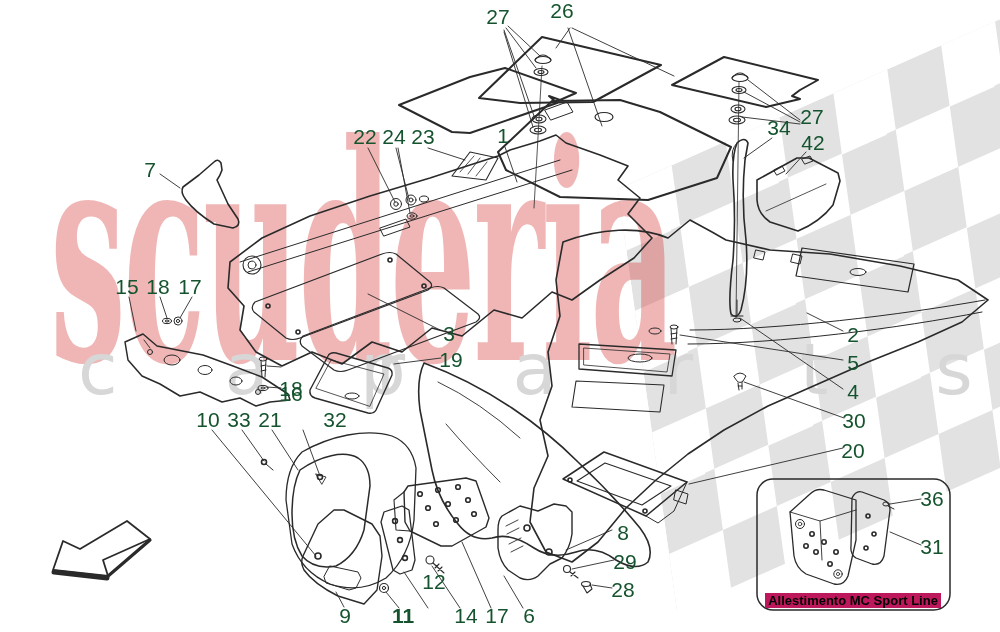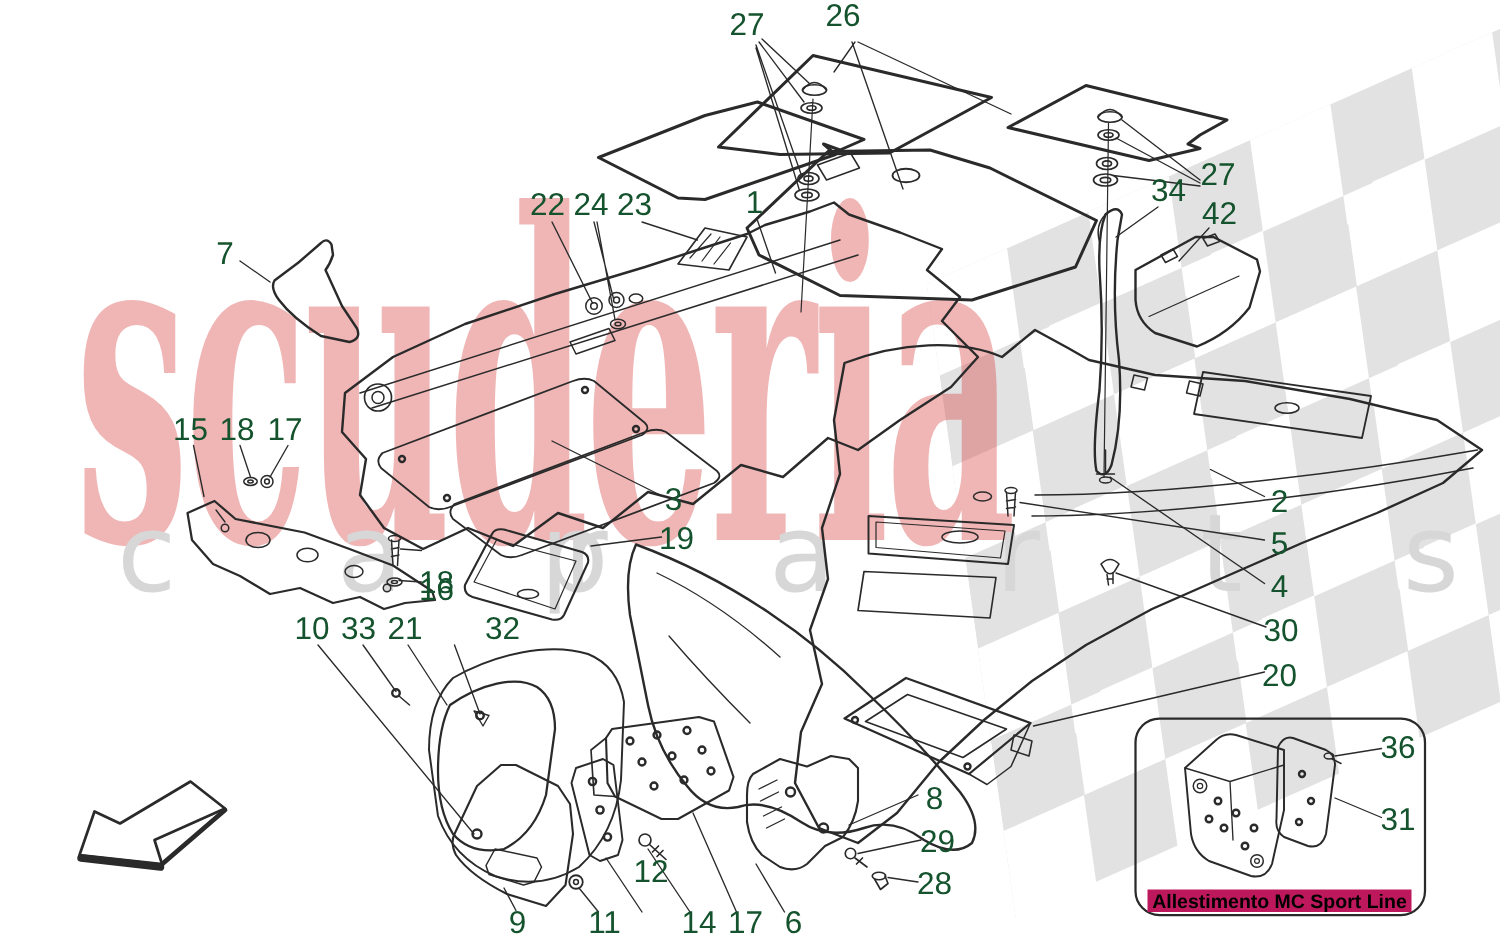--- a/index.html
+++ b/index.html
@@ -341,21 +341,21 @@
       <div class="callout" style="left: 239px; top: 420px;">33</div>
       <div class="callout" style="left: 270px; top: 420px;">21</div>
       <div class="callout" style="left: 301px; top: 420px; margin-left: 34px;">32</div>
       <div class="callout" style="left: 853px; top: 451px;">20</div>
       <div class="callout" style="left: 932px; top: 499px;">36</div>
       <div class="callout" style="left: 932px; top: 547px;">31</div>
       <div class="callout" style="left: 623px; top: 533px;">8</div>
       <div class="callout" style="left: 625px; top: 562px;">29</div>
       <div class="callout" style="left: 623px; top: 590px;">28</div>
       <div class="callout" style="left: 345px; top: 616px;">9</div>
-      <div class="callout" style="left: 403px; top: 616px;">11</div>
+      <div class="callout" style="left: 403px; top: 616px; font-weight: bold;">11</div>
       <div class="callout" style="left: 434px; top: 582px;">12</div>
       <div class="callout" style="left: 466px; top: 616px;">14</div>
       <div class="callout" style="left: 497px; top: 616px;">17</div>
       <div class="callout" style="left: 529px; top: 616px;">6</div>
     </div>
 
   <div class="inset-caption">
     <div><span>Allestimento MC Sport Line</span></div>
   </div>
 

